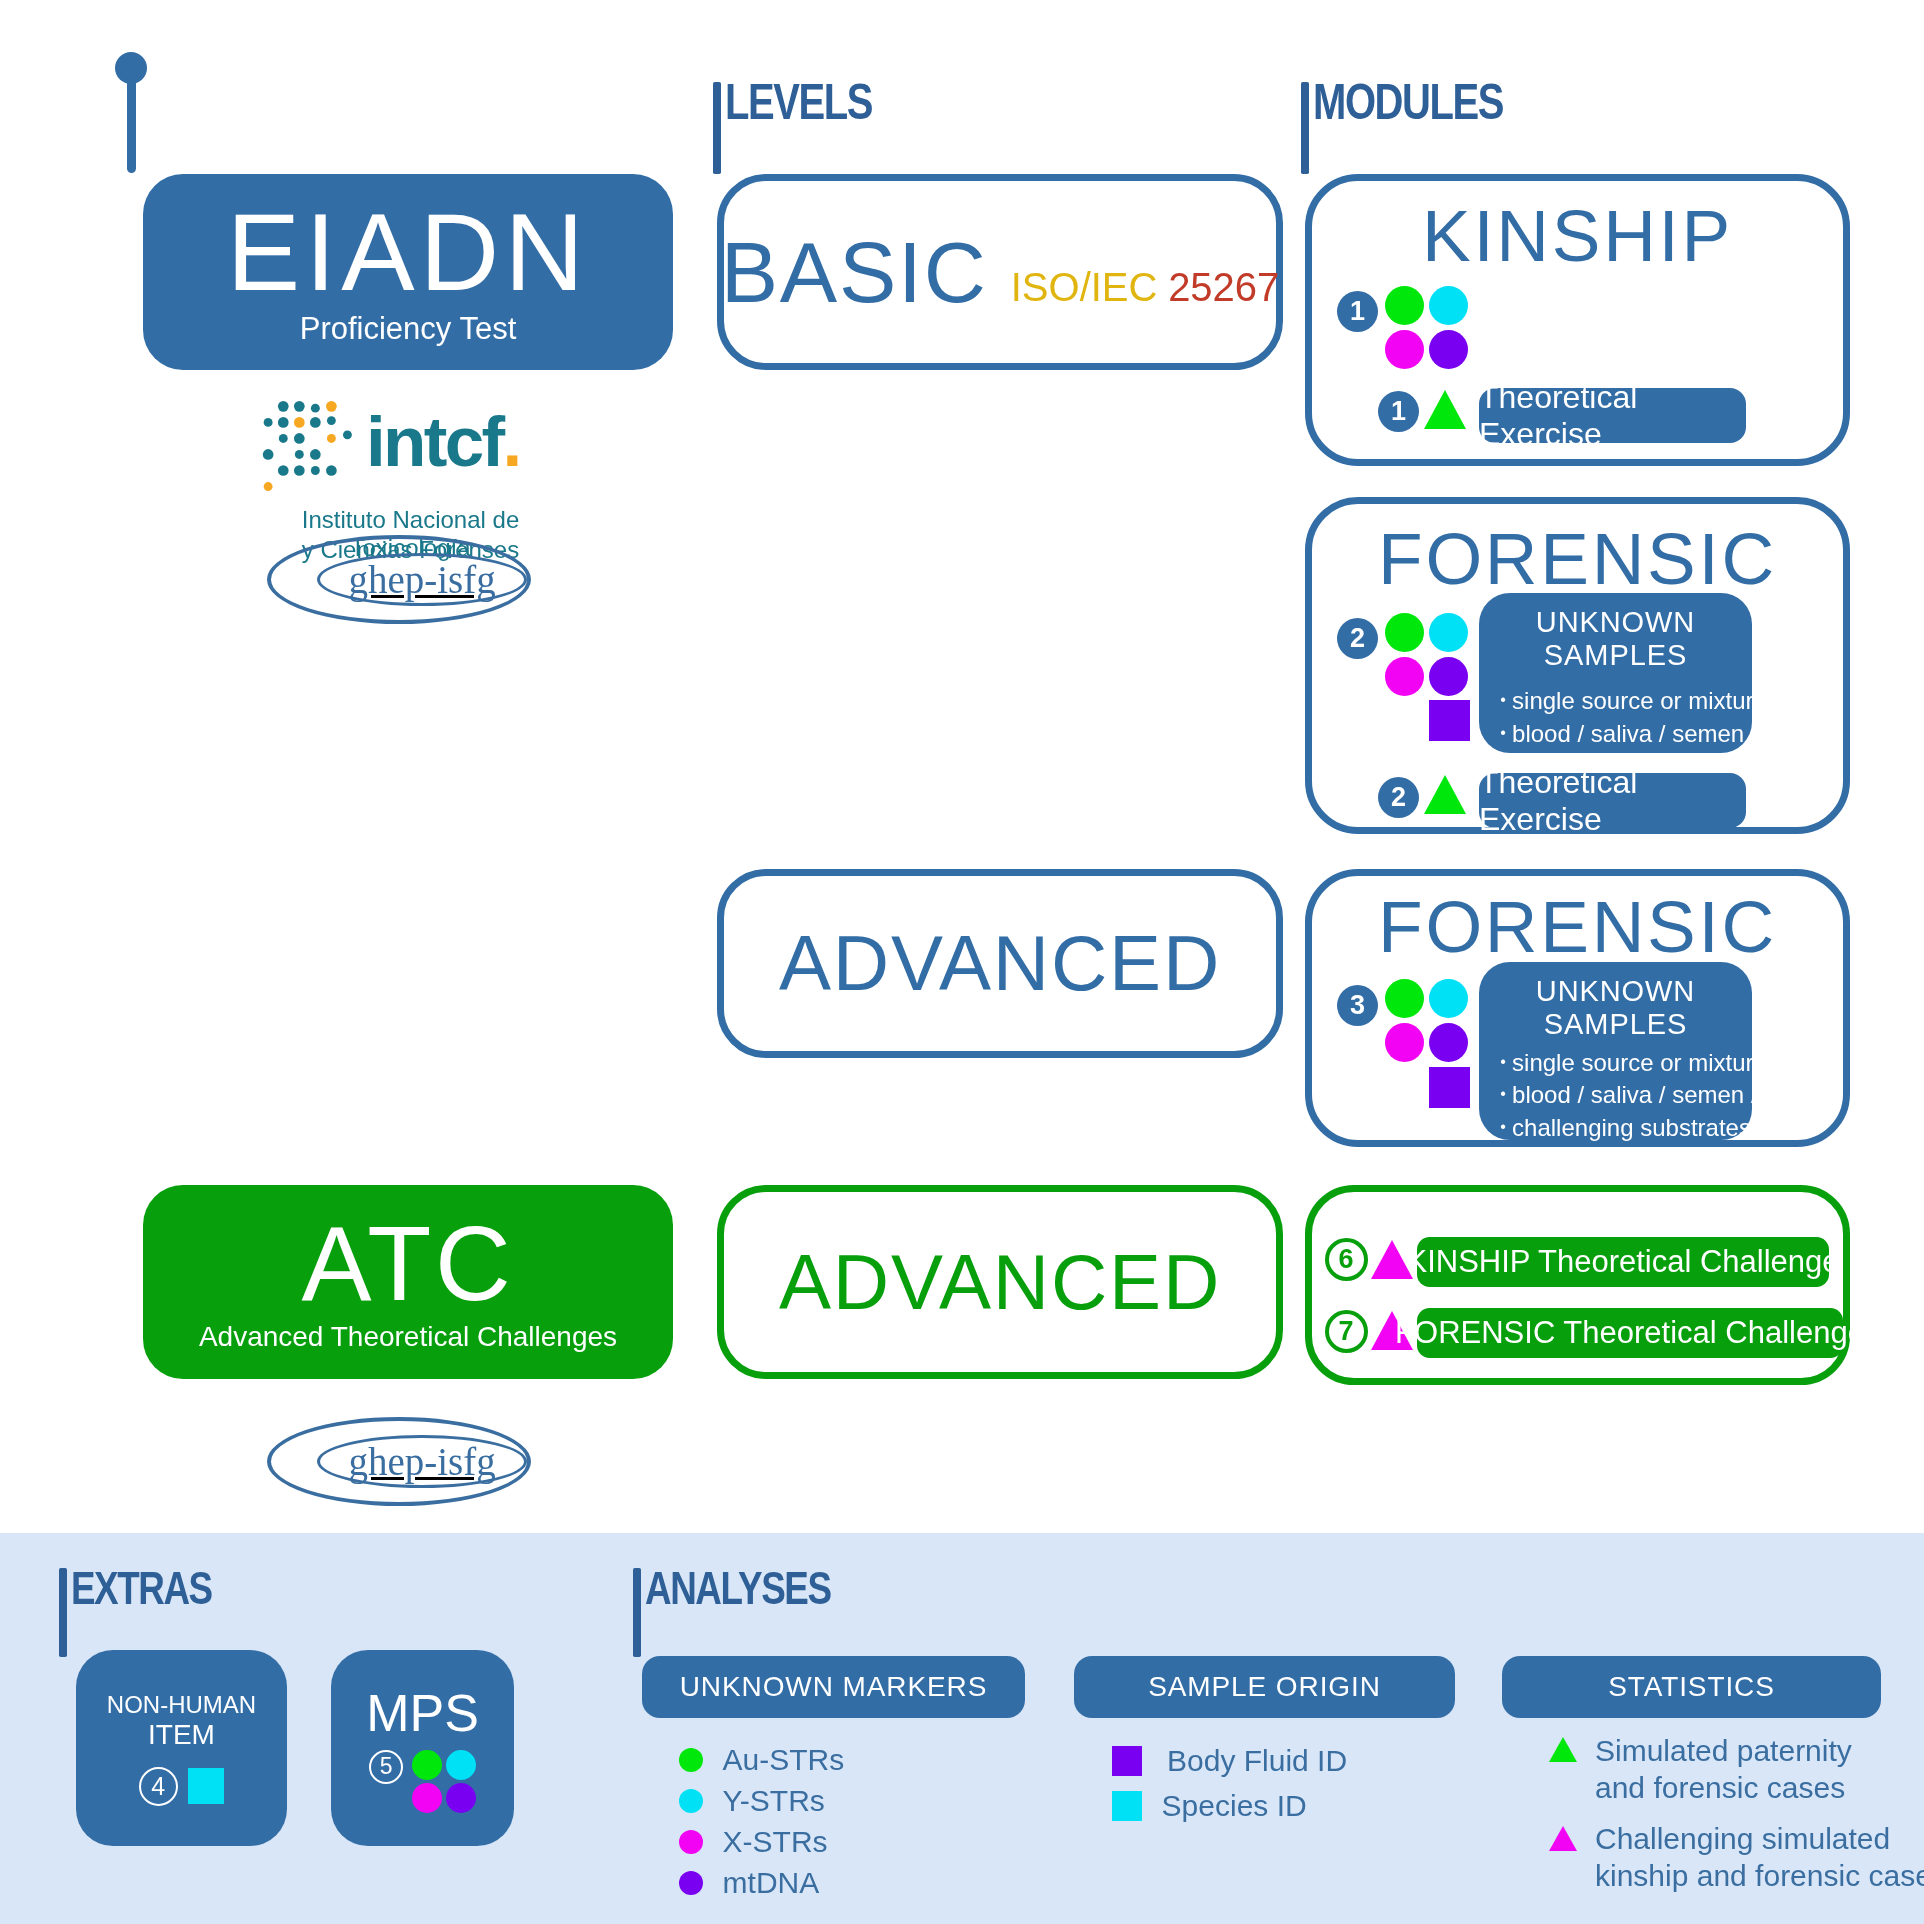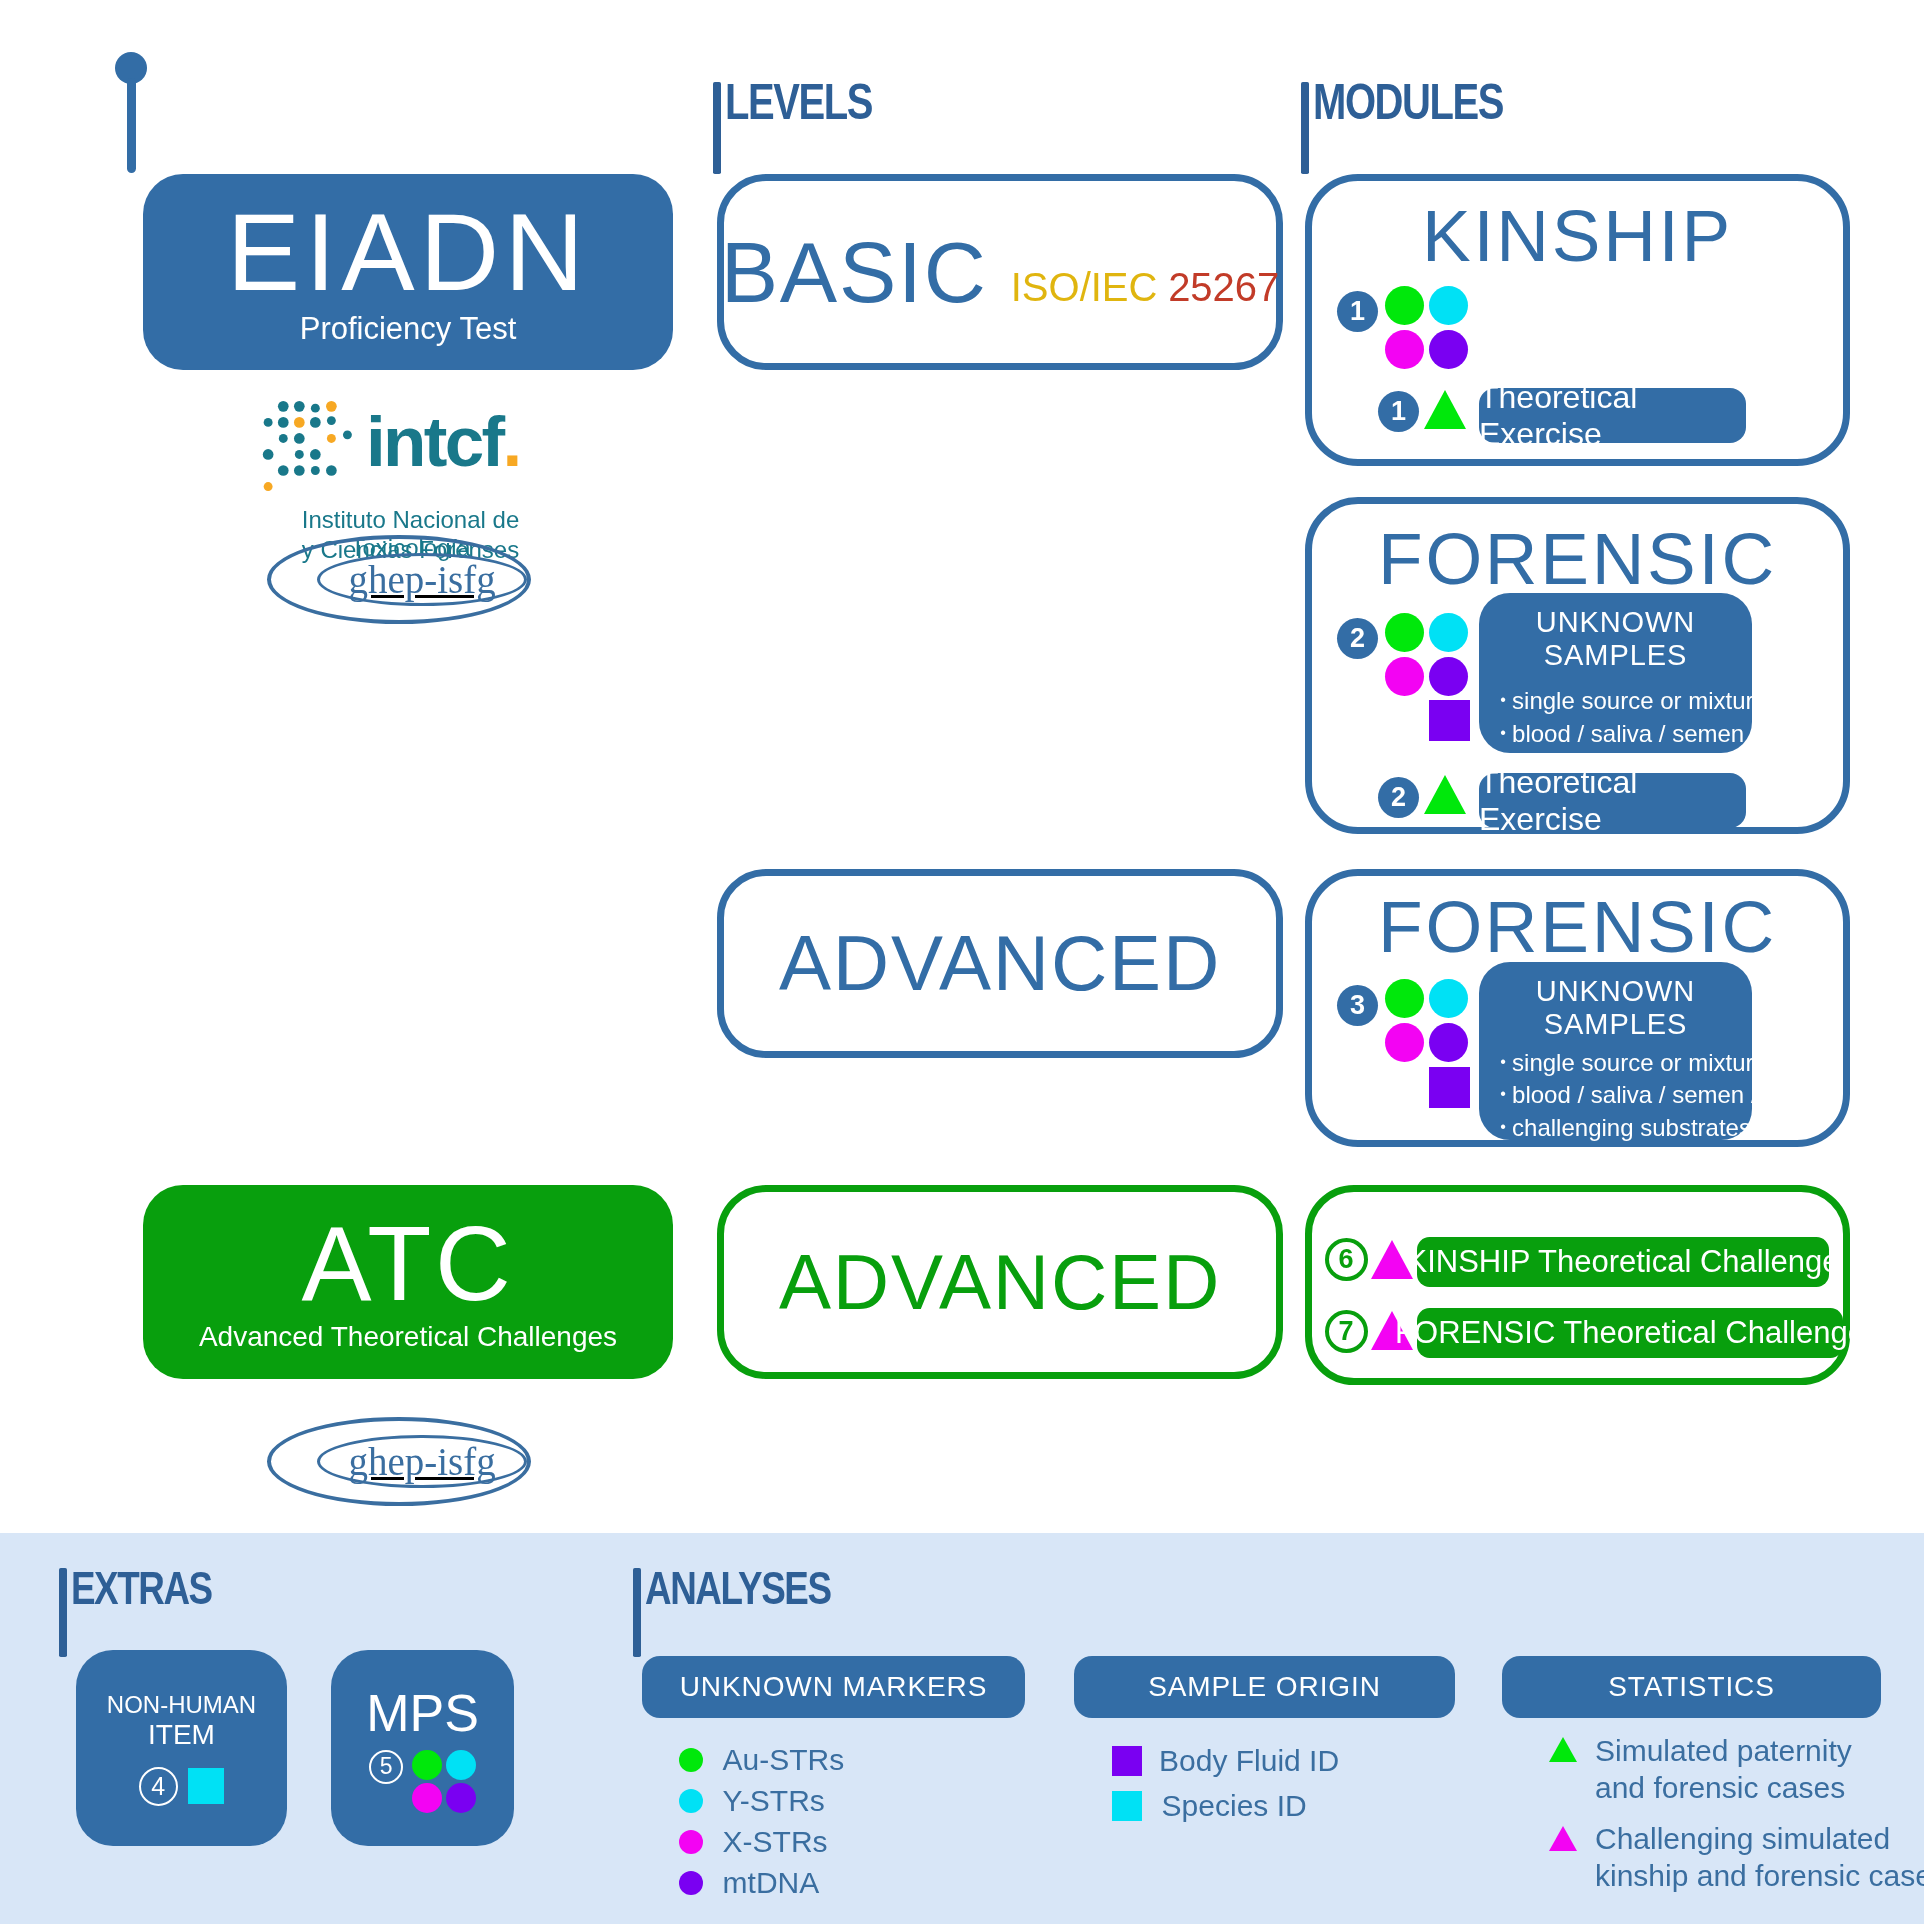--- a/index.html
+++ b/index.html
@@ -284,21 +284,21 @@
     <div style="display:flex;align-items:center;gap:19.6px;height:41px;">
       <div class="dot d-purple" style="width:24px;height:24px;"></div>
       <span class="legend-label">mtDNA</span>
     </div>
   </div>
 
   <div class="abs legend-pill" style="left:1074px;top:1656px;width:381px;height:62px;">
     <span>SAMPLE ORIGIN</span>
   </div>
   <div class="abs" style="left:1112px;top:1738px;">
-    <div style="display:flex;align-items:center;gap:17px;height:45px;">
+    <div style="display:flex;align-items:center;gap:25px;height:45px;">
       <div class="sq" style="width:30px;height:30px;background:var(--purple);"></div>
       <span class="legend-label">Body Fluid ID</span>
     </div>
     <div style="display:flex;align-items:center;gap:19.6px;height:45px;">
       <div class="sq" style="width:30px;height:30px;background:var(--cyan);"></div>
       <span class="legend-label">Species ID</span>
     </div>
   </div>
 
   <div class="abs legend-pill" style="left:1502px;top:1656px;width:379px;height:62px;">

